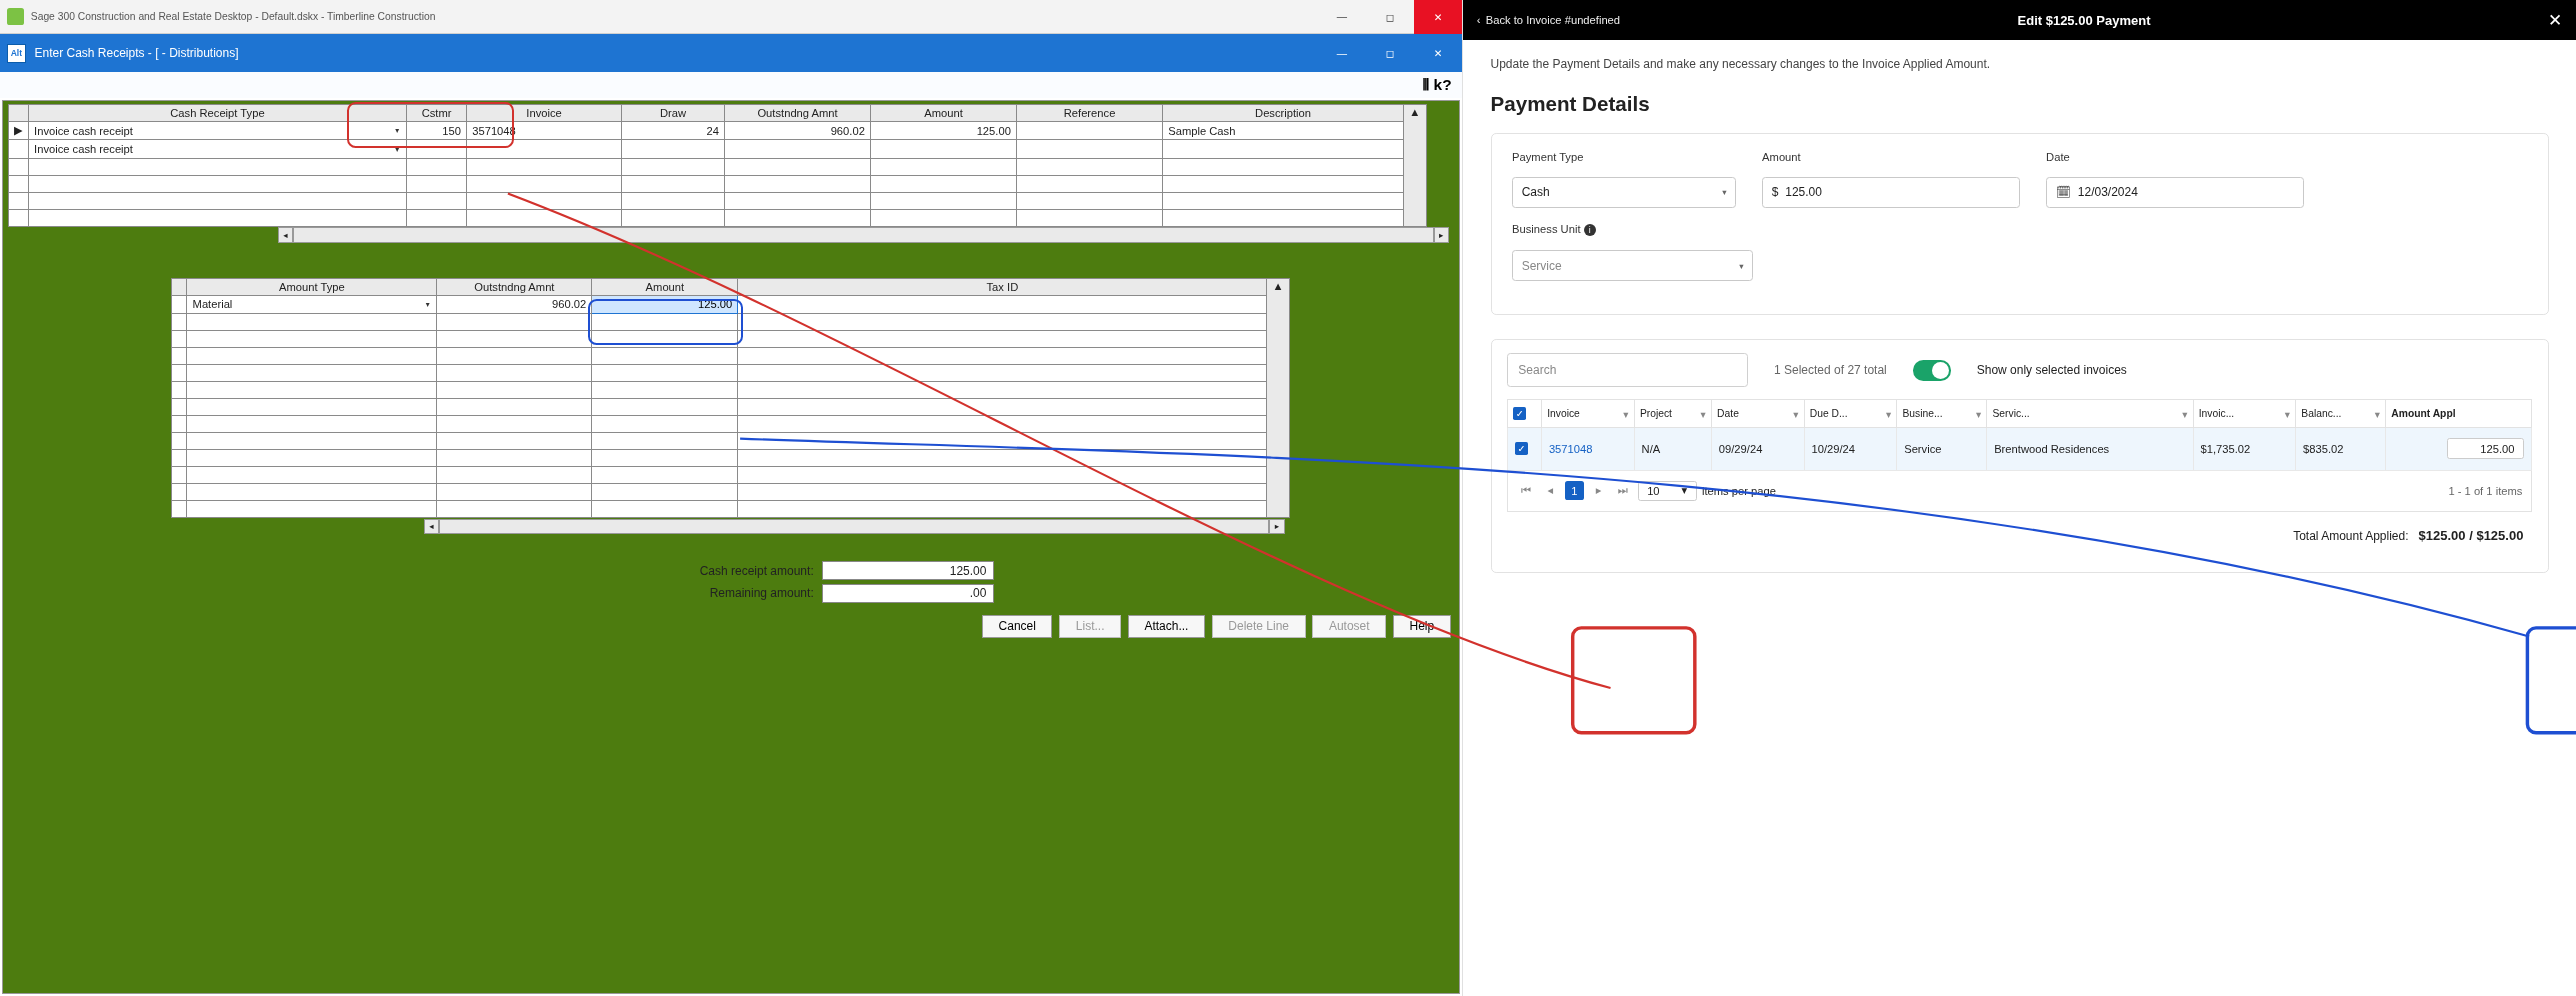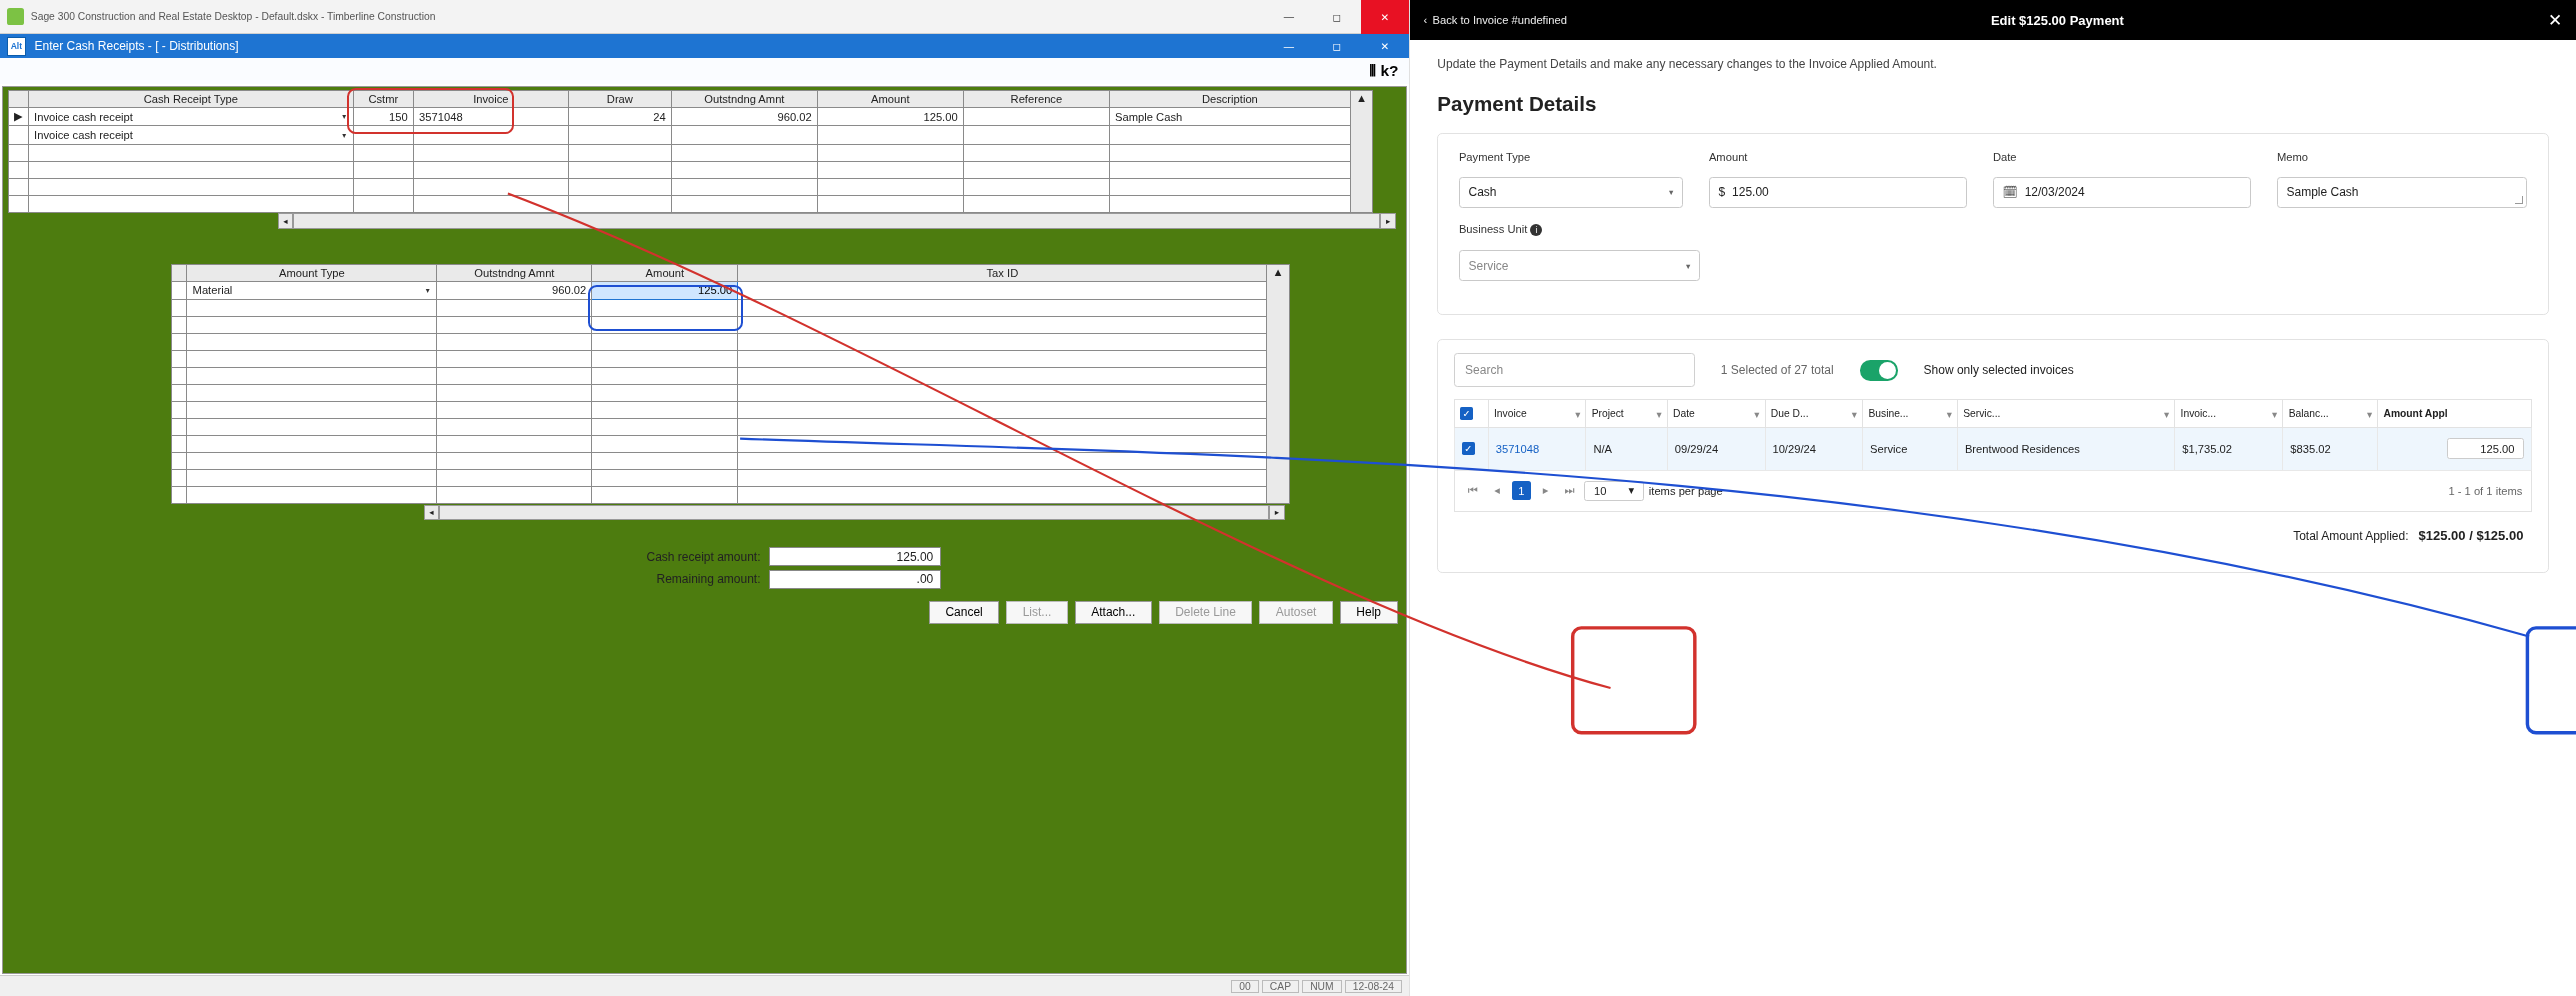--- a/index.html
+++ b/index.html
@@ -4,21 +4,21 @@
 <style>
 * { box-sizing: border-box; margin: 0; padding: 0; }
 body { font-family: "Segoe UI", Tahoma, sans-serif; font-size: 10.3px; color:#222; background:#fff; display:flex; width:2576px; height:996px; transform-origin:top left; }
 
 .sage { width:1463px; display:flex; flex-direction:column; border-right:0.9px solid #e0e0e0;}
 .titlebar { height:34px; background:#f3f3f3; display:flex; align-items:center; padding:0 0 0 6.9px; border-bottom:0.9px solid #d0d0d0;}
 .titlebar .appicon { width:17px; height:17px; background:#7cc244; border-radius:2.6px; margin-right:6.9px; position:relative;}
 .titlebar .title { flex:1; color:#555;}
 .winbtn { width:48px; height:34px; display:flex; align-items:center; justify-content:center; color:#444;}
 .winbtn.close { background:#e81123; color:#fff;}
-.subbar { height:24px; background:#1e74d2; color:#fff; display:flex; align-items:center; padding-left:6.9px;}
+.subbar { height:38px; background:#1e74d2; color:#fff; display:flex; align-items:center; padding-left:6.9px;}
 .subbar .appicon { width:19px; height:19px; background:#fff; color:#1e74d2; border:0.9px solid #0b5cab; display:flex;align-items:center;justify-content:center;font-size:8.6px;font-weight:bold;margin-right:8.6px;}
 .subbar .title { flex:1; font-size:12px;}
 .subbar .winbtn { color:#fff;}
 .helpbar { height:26px; display:flex; align-items:center; justify-content:flex-end; padding-right:10.3px; background:#fafcff;}
 .helpbar .qicon { font-size:15.5px; font-weight:bold; color:#000;}
 .content { flex:1; background:#4d7c0f; position:relative; padding:0; border:0.9px solid #999; margin:1.7px;}
 
 .grid { border-collapse:collapse; font-size:11.2px; width:calc(100% - 38px); margin-left:5.2px; margin-top:3.4px;}
 .grid th, .grid td { border:0.9px solid #8a8a8a; padding:0.9px 5.2px; height:17px; background:#fff;}
 .grid th { background:#eaeaea; font-weight:normal; text-align:center;}
@@ -340,26 +340,20 @@
     <div class="btnrow">
       <button class="wbtn">Cancel</button>
       <button class="wbtn dis">List...</button>
       <button class="wbtn">Attach...</button>
       <button class="wbtn dis">Delete Line</button>
       <button class="wbtn dis">Autoset</button>
       <button class="wbtn">Help</button>
     </div>
   </div>
 
-  <div class="status">
-    <span>00</span>
-    <span>CAP</span>
-    <span>NUM</span>
-    <span>12-08-24</span>
-  </div>
 </div>
 
 <div class="web">
   <div class="webhead">
     <div class="back">
       <span>‹</span>
       <span>Back to Invoice #undefined</span>
     </div>
     <div class="wtitle">Edit $125.00 Payment</div>
     <div class="close">✕</div>
@@ -382,26 +376,20 @@
           <div class="ctrl" style="min-width:258px">
             <span>$</span>
             <span>125.00</span>
           </div>
         </div>
         <div class="field">
           <label>Date</label>
           <div class="ctrl" style="min-width:258px">
             <span>🗓</span>
             <span>12/03/2024</span>
-          </div>
-        </div>
-        <div class="field">
-          <label>Memo</label>
-          <div class="ctrl memo">
-            <span>Sample Cash</span>
           </div>
         </div>
       </div>
       <div class="formrow">
         <div class="field">
           <label><span>Business Unit</span> <span style="display:inline-block;width:12px;height:12px;border-radius:50%;background:#333;color:#fff;font-size:8.6px;text-align:center;line-height:12px;">i</span></label>
           <div class="ctrl" style="min-width:241px">
             <span style="color:#888">Service</span>
               <span class="chev">▾</span>
           </div>

